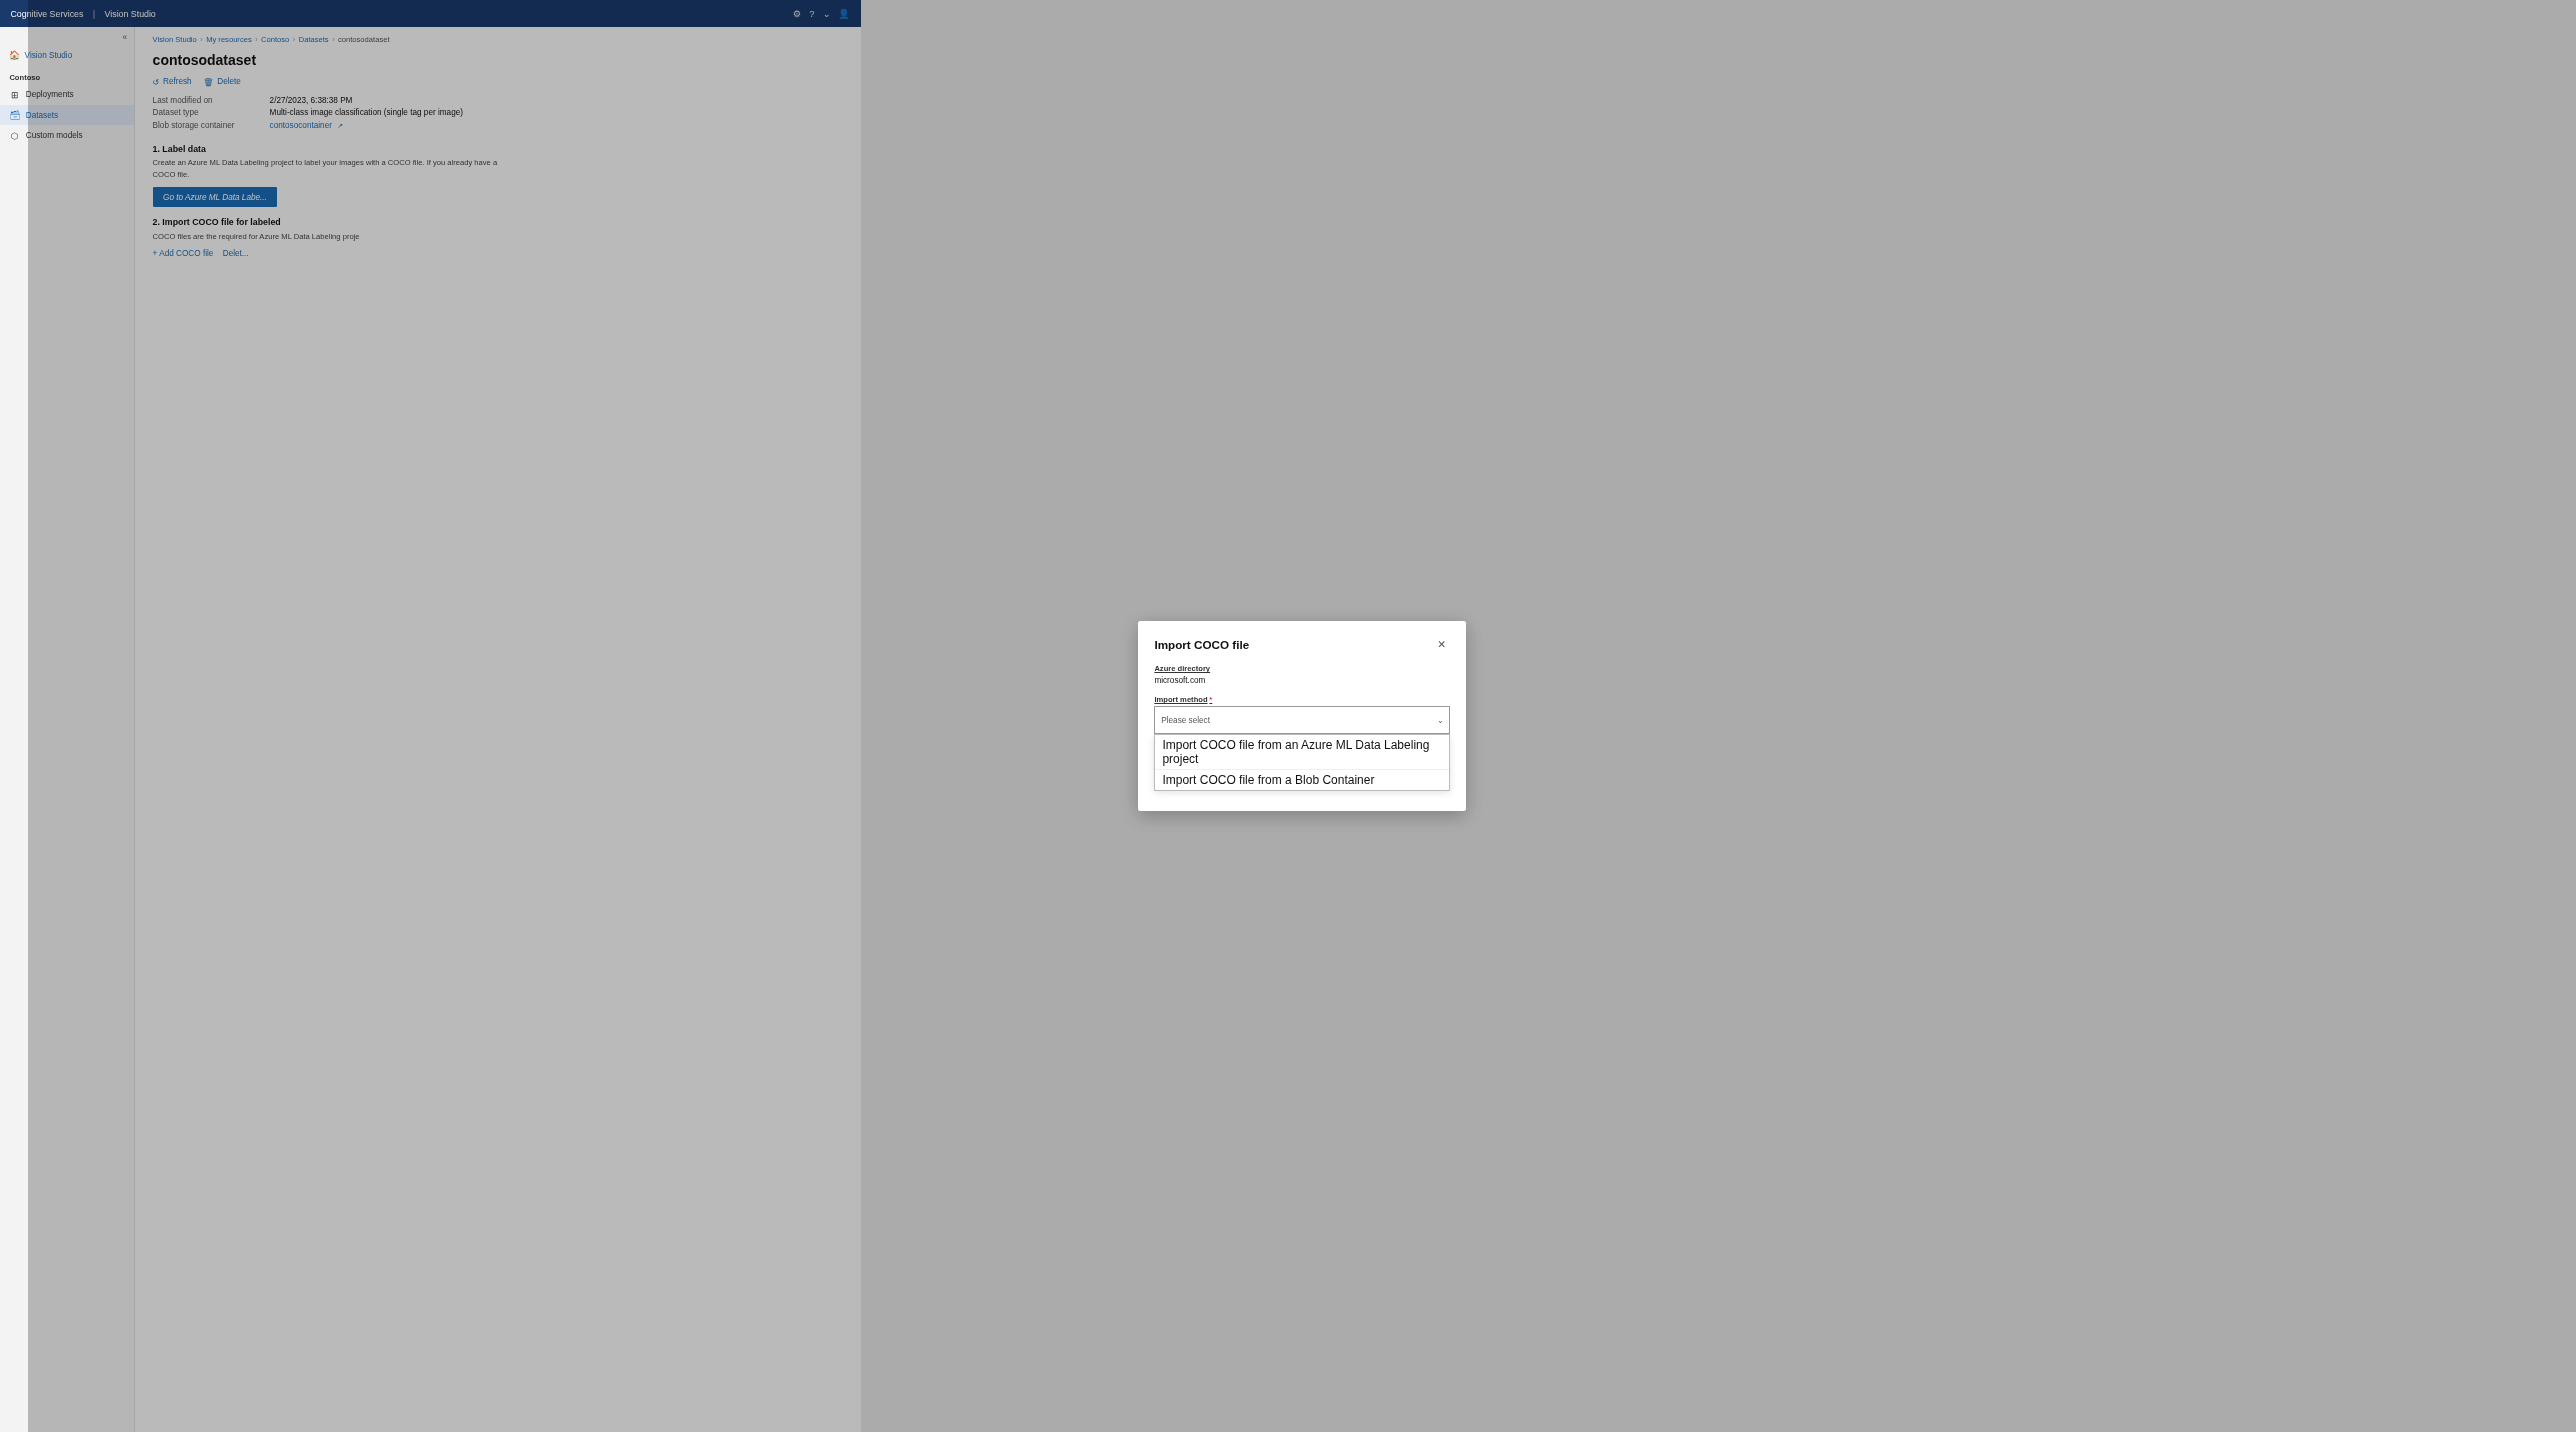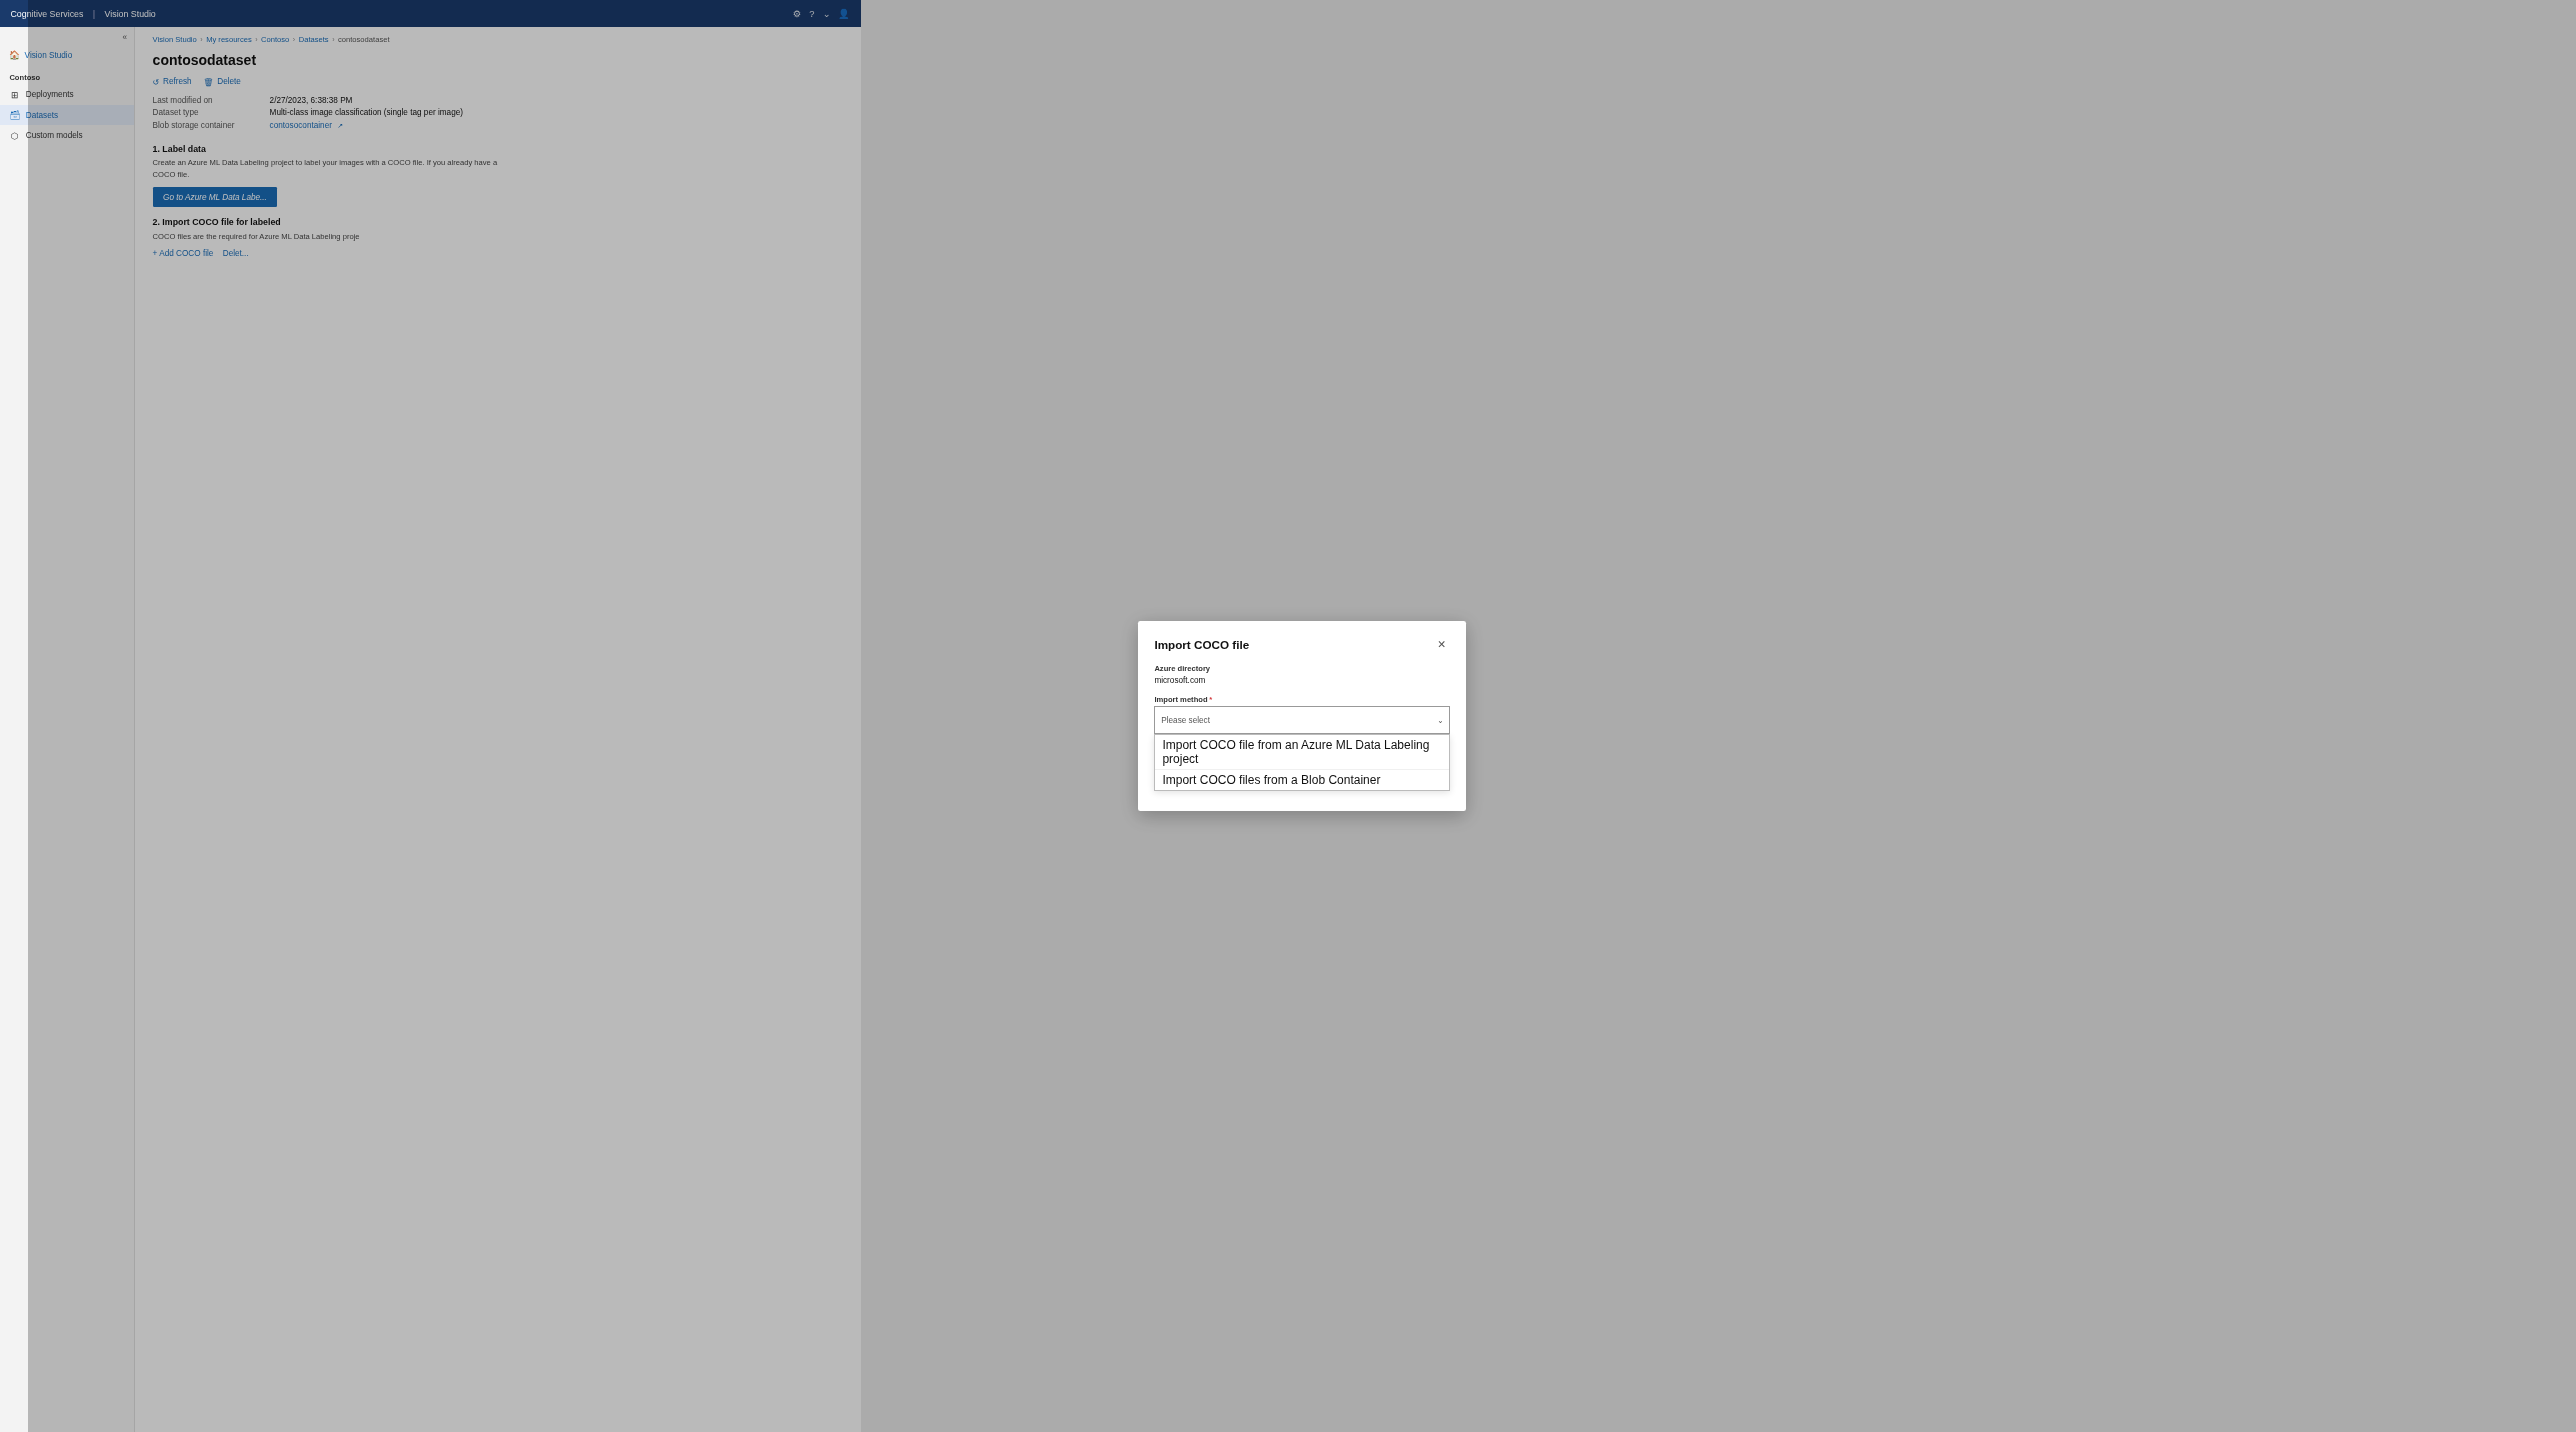--- a/index.html
+++ b/index.html
@@ -183,21 +183,21 @@
       color: #111;
     }
     .modal-close {
       background: none; border: none;
       font-size: 10.5px; color: #555;
       cursor: pointer; padding: 1.2px 3.5px;
     }
     .modal-field { margin-bottom: 10.5px; }
     .modal-field-label {
       font-size: 7.6px; font-weight: 600;
-      color: #333; margin-bottom: 2.3px;
+      color: #333; margin-bottom: 2.3px; text-decoration: underline;
     }
     .modal-field-value {
       font-size: 8.2px; color: #111;
     }
     .required-star { color: #d13438; margin-left: 1.8px; }
 
     
     .select-wrapper {
       position: relative;
     }
@@ -368,21 +368,21 @@
           <span>Please select</span>
         </div>
         <span class="select-chevron">⌄</span>
       </div>
 
       <div class="dropdown-list">
         <div class="dropdown-item">
           <span>Import COCO file from an Azure ML Data Labeling project</span>
         </div>
         <div class="dropdown-item">
-          <span>Import COCO files from a Blob Container</span>
+          <span>Import COCO file from a Blob Container</span>
         </div>
       </div>
     </div>
 
     <div class="modal-footer"></div>
   </div>
 </div>
 
 
 </body></html>

